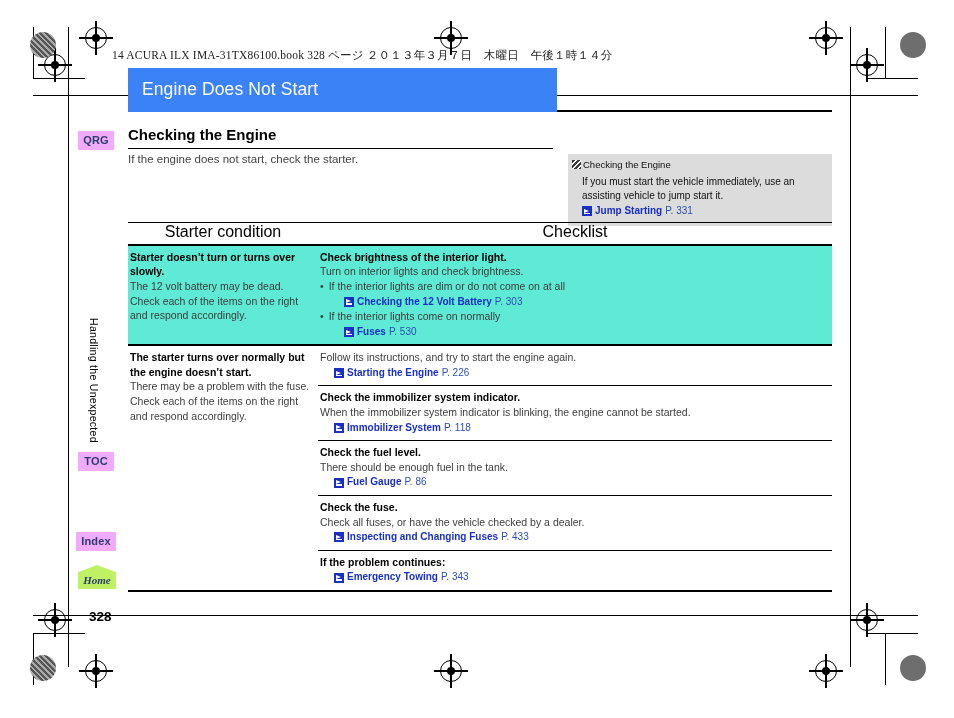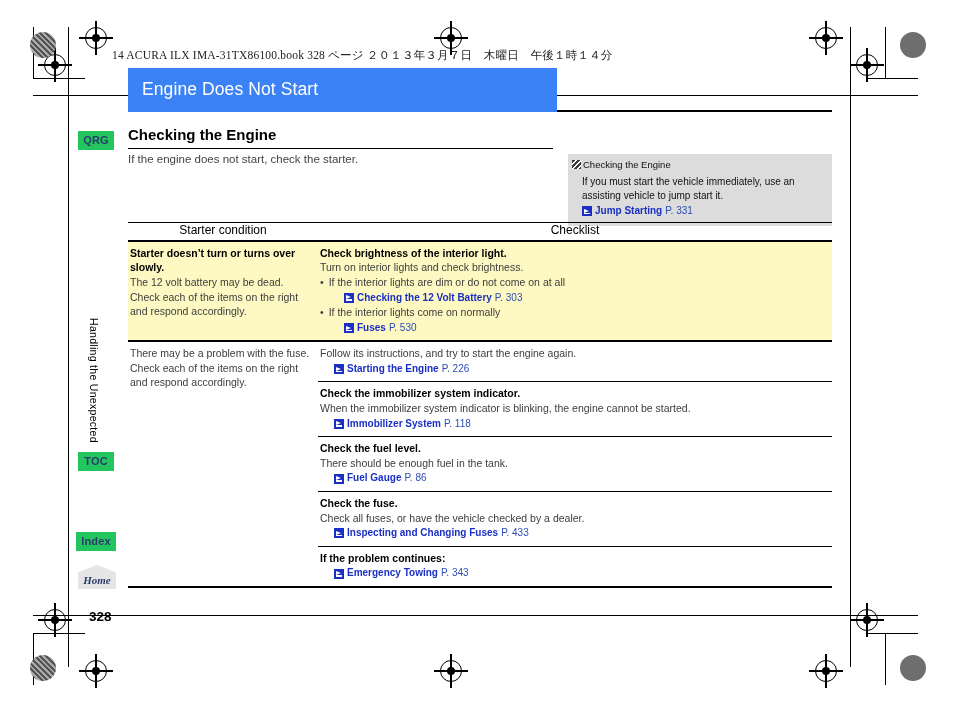--- a/index.html
+++ b/index.html
@@ -89,39 +89,39 @@
     height: 1.5px;
     background: #000;
   }
 
   
   .tab {
     position: absolute;
     left: 78px;
     width: 36px;
     height: 19px;
-    background: #22c55e;
+    background: #f0abfc;
     color: #2b3c6b;
     font-size: 11px;
     font-weight: bold;
     text-align: center;
     line-height: 19px;
     letter-spacing: 0.2px;
   }
   .tab-qrg  { top: 131px; }
   .tab-toc  { top: 452px; }
   .tab-index{ top: 532px; left: 76px; width: 40px; }
 
   .home-btn {
     position: absolute;
     left: 78px;
     top: 565px;
     width: 38px;
     height: 24px;
-    background: #e5e5e5;
+    background: #bef264;
     clip-path: polygon(50% 0%, 100% 30%, 100% 100%, 0% 100%, 0% 30%);
   }
   .home-btn-text {
     position: absolute;
     width: 100%;
     bottom: 3px;
     text-align: center;
     font-family: "Liberation Serif", serif;
     font-style: italic;
     font-weight: bold;
@@ -249,21 +249,21 @@
 
   
   .table-wrap {
     position: absolute;
     left: 128px;
     top: 222px;
     width: 704px;
   }
   .thead {
     display: flex;
-    font-size: 12px;
+    font-size: 16px;
     color: #000;
     padding-bottom: 3px;
   }
   .th-left  { width: 190px; text-align: center; }
   .th-right { flex: 1; text-align: center; }
   .rule-thin  { height: 1px;   background: #000; }
   .rule-thick { height: 1.8px; background: #000; }
 
   .trow { display: flex; }
   .tcol-left {
@@ -276,21 +276,21 @@
   .tcol-right {
     flex: 1;
     box-sizing: border-box;
   }
   .cell-title {
     font-weight: bold;
     color: #000;
   }
   .cell-desc { color: #3d3d3d; }
 
-  .shaded { background: #fef9c3; justify-content: center; }
+  .shaded { background: #5eead4; justify-content: center; }
 
   .chk-block {
     padding: 4px 6px 5px 2px;
     font-size: 10.5px;
     line-height: 14.6px;
   }
   .chk-title { font-weight: bold; color: #000; }
   .chk-desc  { color: #3d3d3d; }
   .chk-bullet {
     display: flex;
@@ -425,20 +425,21 @@
               <span class="xref-arrow"></span>
               <span class="xref-label">Fuses</span>
               <span class="xref-page">P. 530</span>
             </div>
           </div>
         </div>
       </div>
       <div class="rule-thick"></div>
       <div class="trow">
         <div class="tcol-left">
+          <div class="cell-title">The starter turns over normally but the engine doesn’t start.</div>
           <div class="cell-desc">There may be a problem with the fuse. Check each of the items on the right and respond accordingly.</div>
         </div>
         <div class="tcol-right">
           <div class="chk-block">
             <div class="chk-desc">Follow its instructions, and try to start the engine again.</div>
             <div class="xref chk-indent-2">
               <span class="xref-arrow"></span>
               <span class="xref-label">Starting the Engine</span>
               <span class="xref-page">P. 226</span>
             </div>

